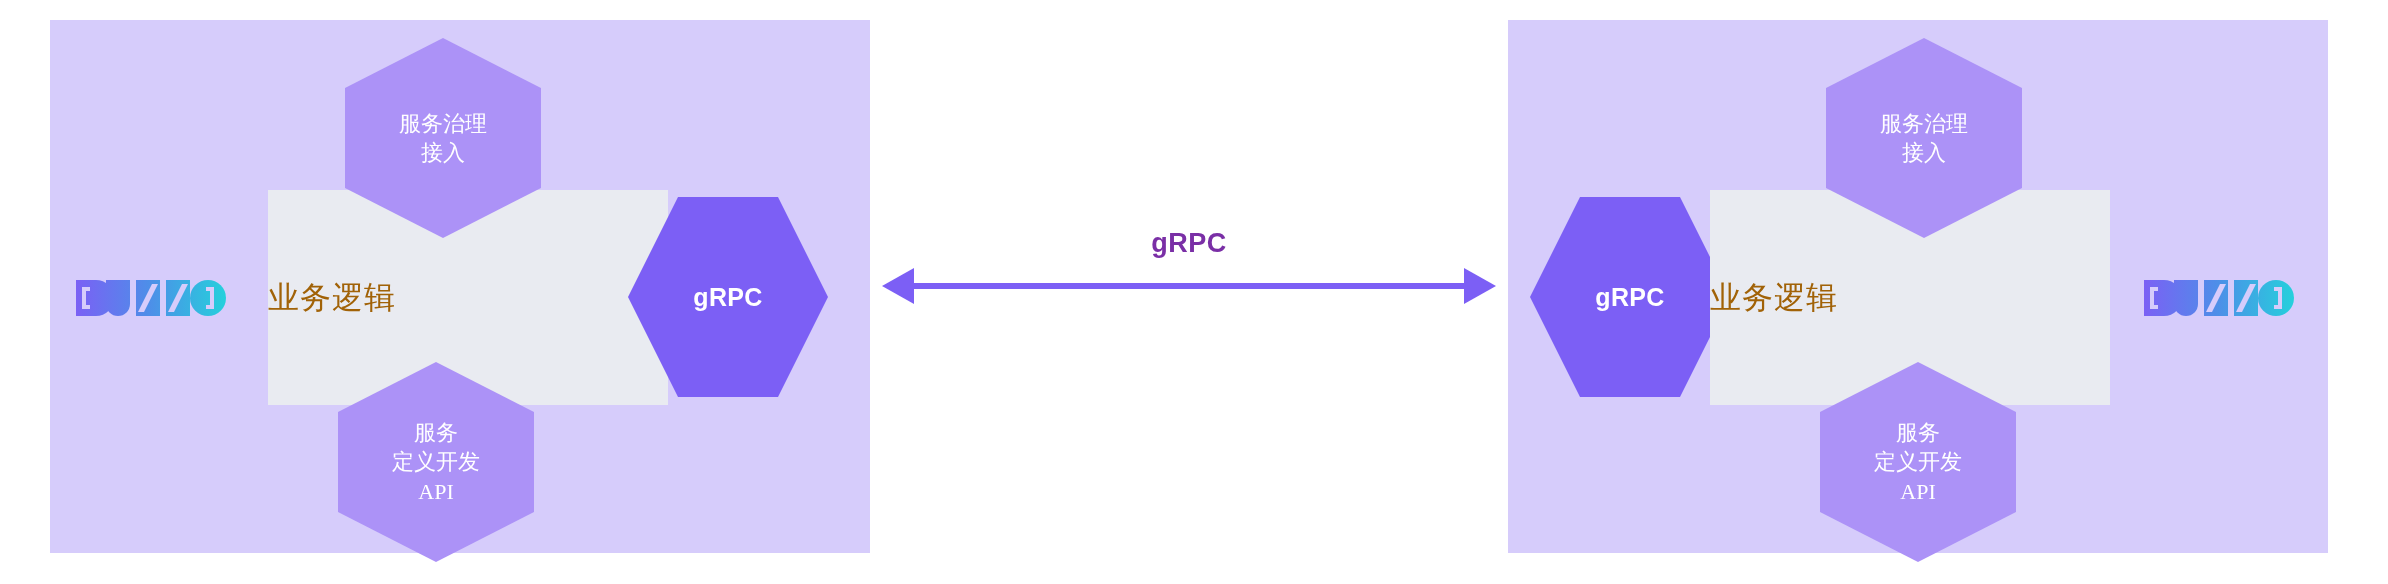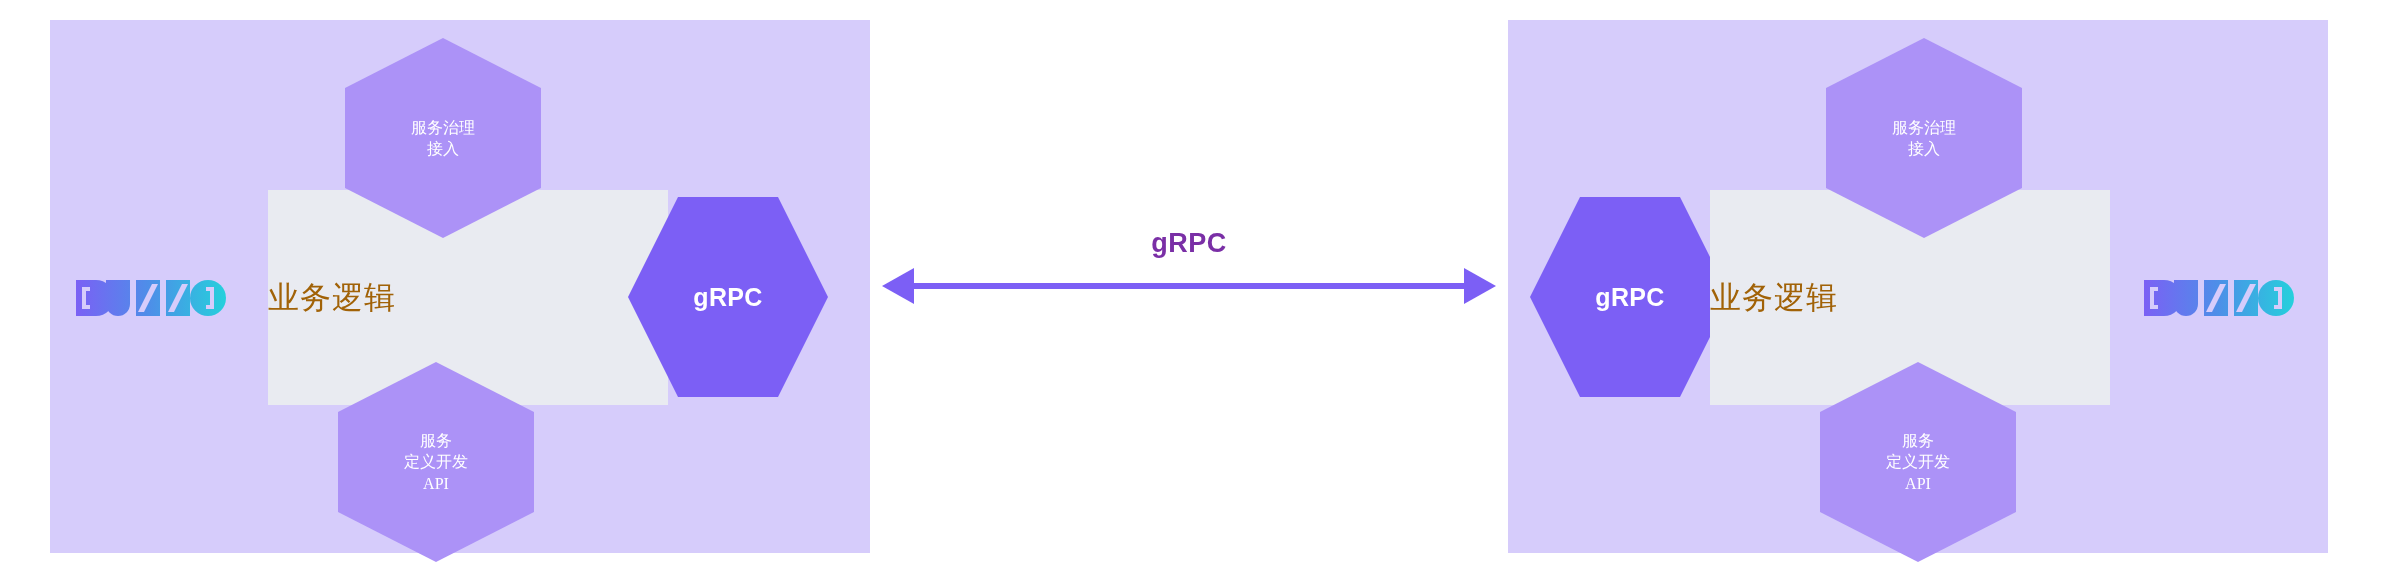--- a/index.html
+++ b/index.html
@@ -76,21 +76,21 @@
     clip-path: polygon(50% 0%, 100% 25%, 100% 75%, 50% 100%, 0% 75%, 0% 25%);
   }
   .hex-top    { top: 18px;  }
   .hex-bottom { top: 342px; font-family: Liberation Serif, serif; }
   .panel.left  .hex-top    { left: 295px; }
   .panel.left  .hex-bottom { left: 288px; }
   .panel.right .hex-top    { left: 318px; }
   .panel.right .hex-bottom { left: 312px; }
 
   .hex-v .hex-text {
-    font-size: 16px;
+    font-size: 22px;
     line-height: 1.32;
     font-weight: 400;
     color: #ffffff;
   }
 
   
   .hex-h {
     width: 200px;
     height: 200px;
     background: #7C5FF5;

